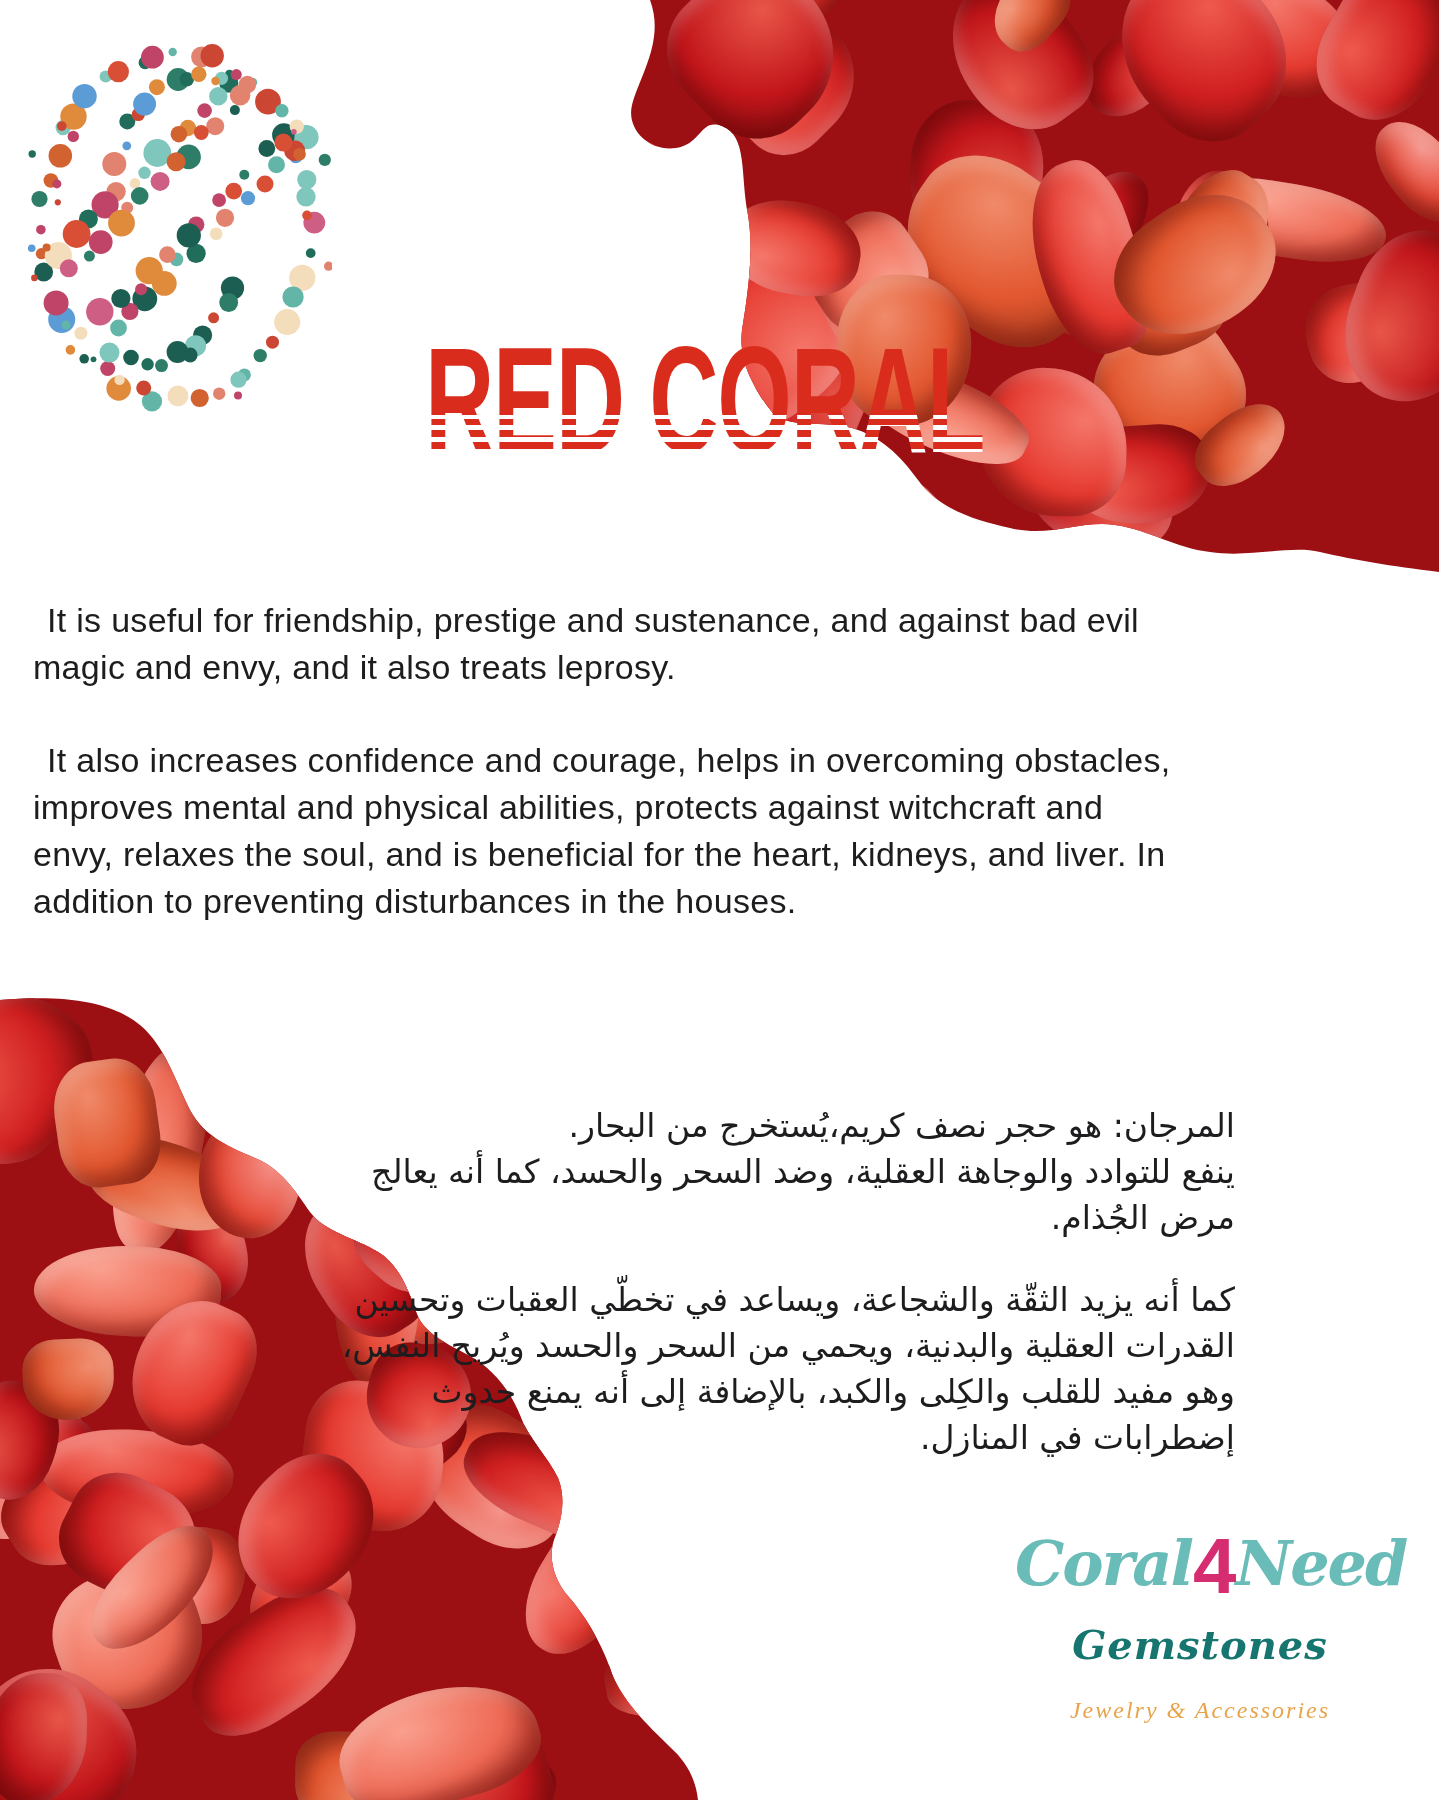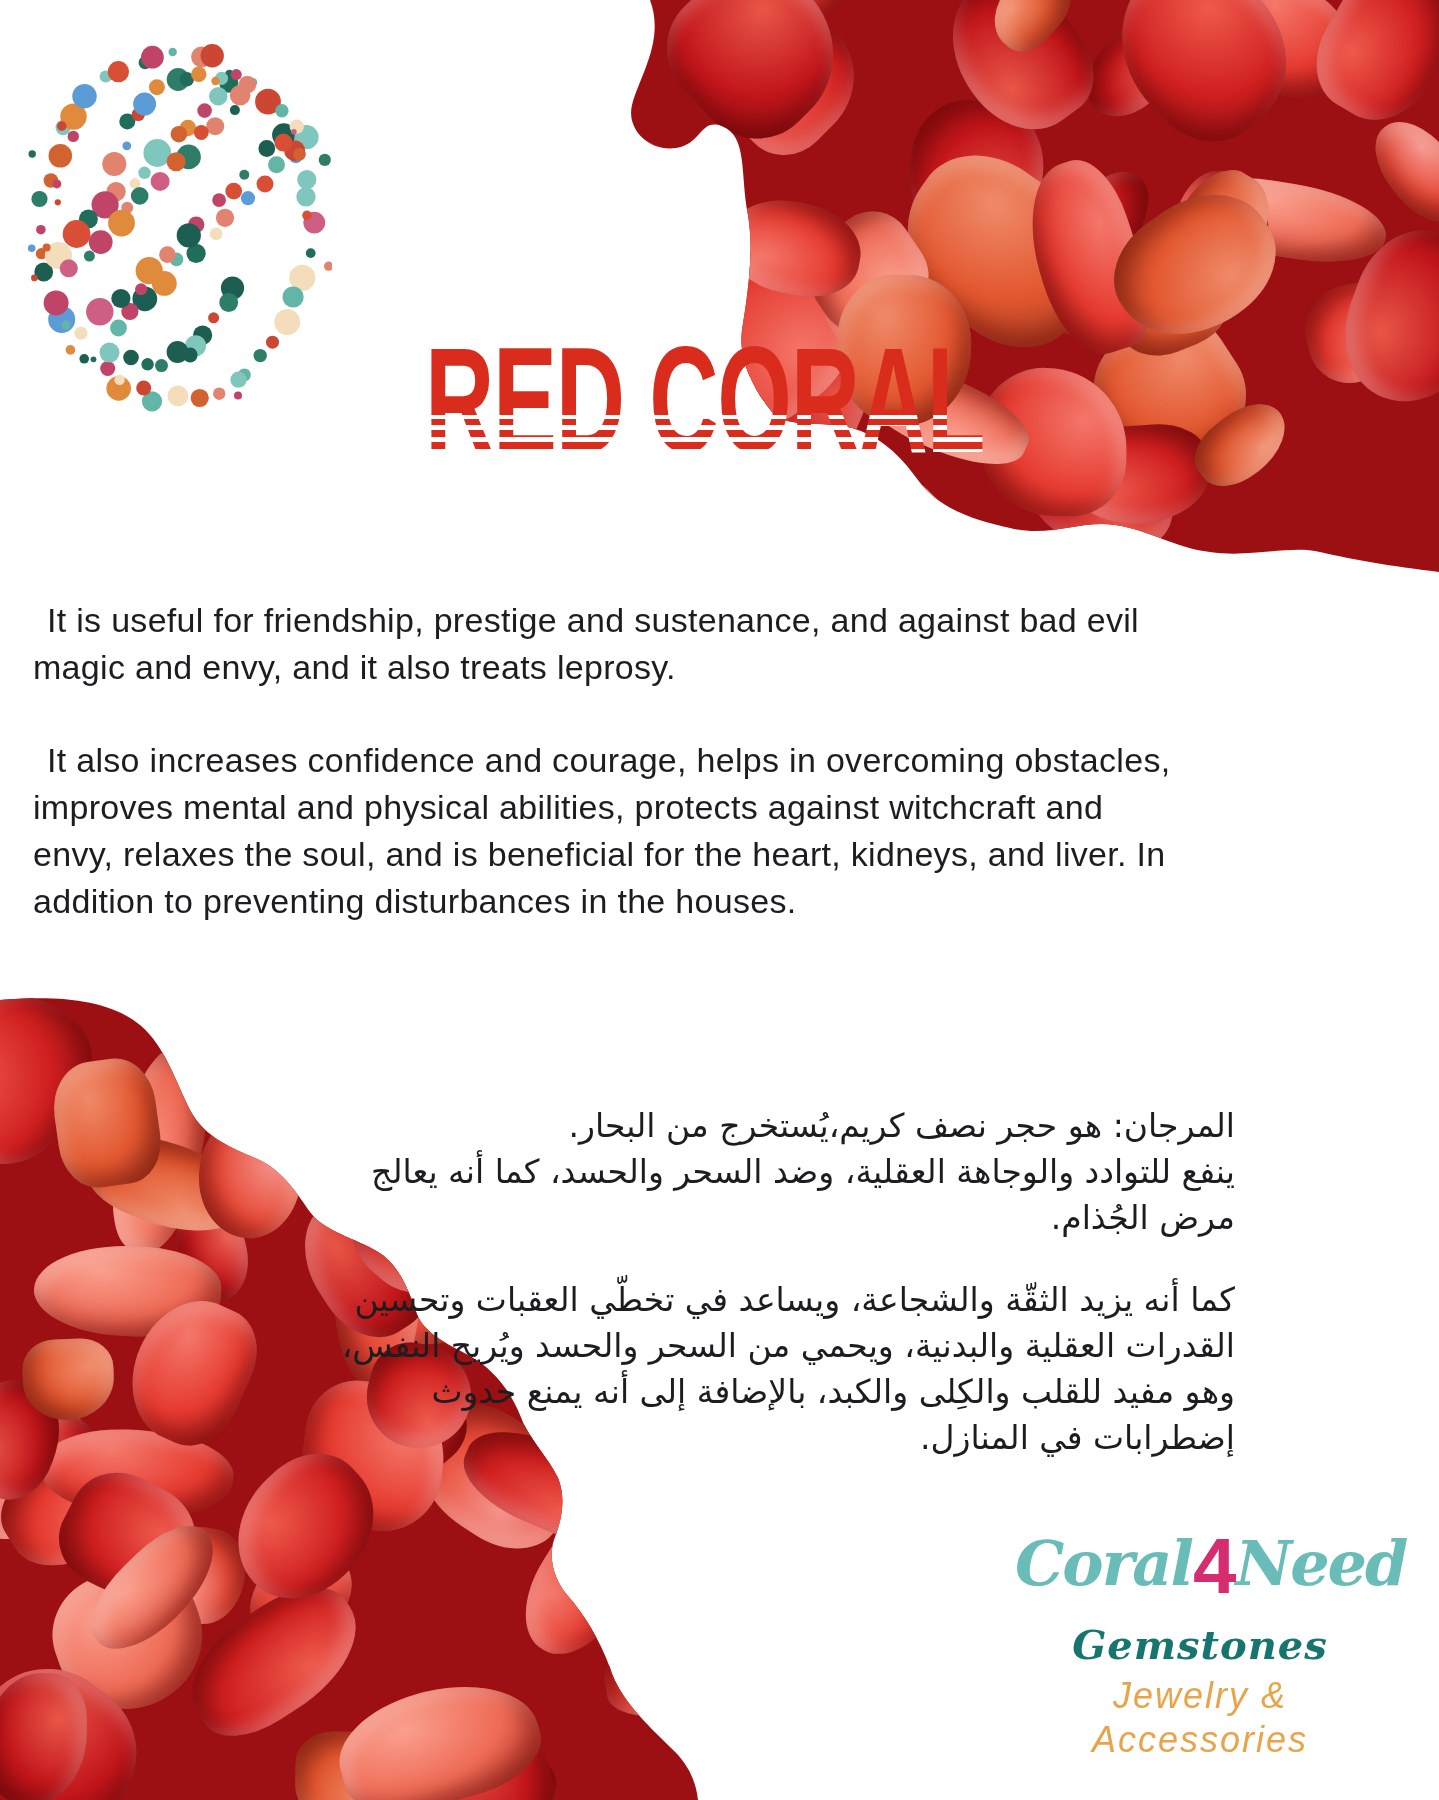--- a/index.html
+++ b/index.html
@@ -77,22 +77,22 @@
   .brand-word .four{
     font-family:"Liberation Sans", sans-serif; font-style:normal; font-weight:bold;
     font-size:78px; color:var(--logo-pink,#d62d70); position:relative; top:8px; margin:0 1px;
   }
   .brand-sub{
     font-family:"DejaVu Serif", serif; font-style:italic; font-weight:bold;
     font-size:40px; line-height:46px; letter-spacing:1px; margin-top:10px;
     color:var(--logo-dark-teal,#17756f);
   }
   .brand-tag{
-    font-family:Liberation Sans, sans-serif; font-style:italic;
-    font-size:36px; line-height:44px; letter-spacing:2px; margin-top:6px;
+    font-family:Liberation Serif, serif; font-style:italic;
+    font-size:24px; line-height:44px; letter-spacing:2px; margin-top:20px;
     color:var(--logo-orange,#e7a44b);
   }
 </style>
 </head>
 <body>
 
 <div id="poster">
 
   <svg class="dot-logo" viewBox="0 0 310 392">
       <circle cx="292.3" cy="192.6" r="10.9" fill="#cf5e85"></circle>

